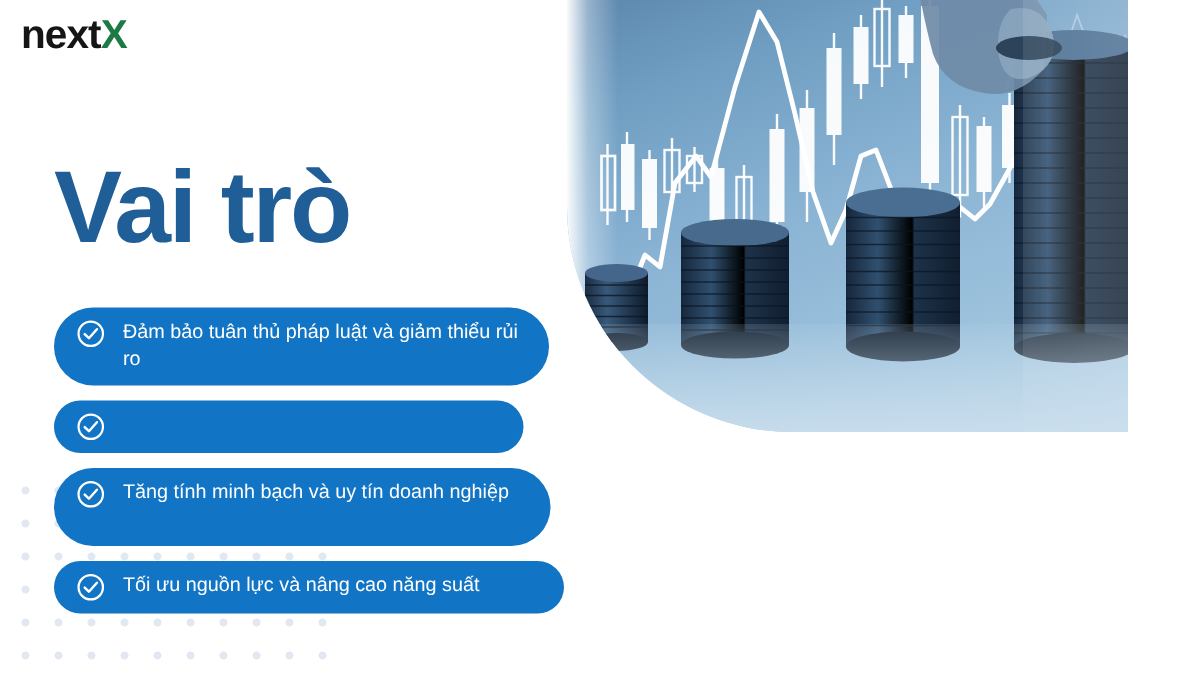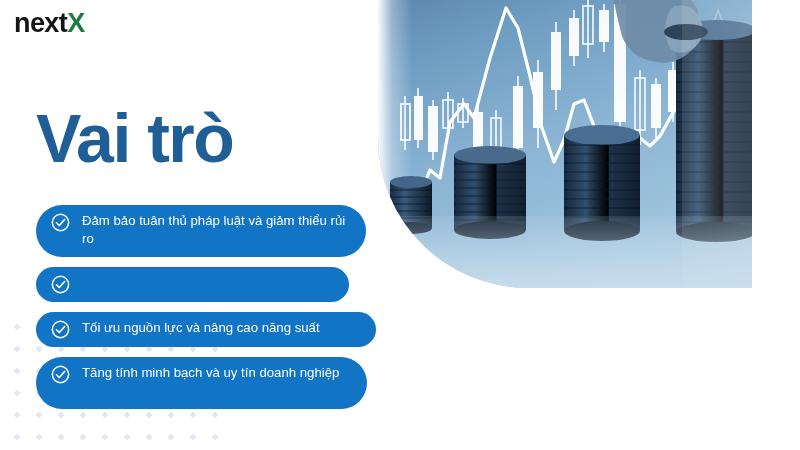--- a/index.html
+++ b/index.html
@@ -217,38 +217,38 @@
 
     <div class="pill w-mid">
       <span class="pill-icon">
         <svg viewBox="0 0 24 24" width="21" height="21" aria-hidden="true">
           <circle cx="12" cy="12" r="9.3" fill="none" stroke="#ffffff" stroke-width="1.7"></circle>
           <path d="M7.4 12.3 L10.6 15.4 L16.7 8.6" fill="none" stroke="#ffffff" stroke-width="1.9" stroke-linecap="round" stroke-linejoin="round"></path>
         </svg>
       </span>
     </div>
 
+    <div class="pill two-line w-alt">
+      <span class="pill-icon">
+        <svg viewBox="0 0 24 24" width="21" height="21" aria-hidden="true">
+          <circle cx="12" cy="12" r="9.3" fill="none" stroke="#ffffff" stroke-width="1.7"></circle>
+          <path d="M7.4 12.3 L10.6 15.4 L16.7 8.6" fill="none" stroke="#ffffff" stroke-width="1.9" stroke-linecap="round" stroke-linejoin="round"></path>
+        </svg>
+      </span>
+      <span class="pill-text">Tăng tính minh bạch và uy tín doanh nghiệp</span>
+    </div>
+
     <div class="pill w-last">
       <span class="pill-icon">
         <svg viewBox="0 0 24 24" width="21" height="21" aria-hidden="true">
           <circle cx="12" cy="12" r="9.3" fill="none" stroke="#ffffff" stroke-width="1.7"></circle>
           <path d="M7.4 12.3 L10.6 15.4 L16.7 8.6" fill="none" stroke="#ffffff" stroke-width="1.9" stroke-linecap="round" stroke-linejoin="round"></path>
         </svg>
       </span>
       <span class="pill-text">Tối ưu nguồn lực và nâng cao năng suất</span>
-    </div>
-
-    <div class="pill two-line w-alt">
-      <span class="pill-icon">
-        <svg viewBox="0 0 24 24" width="21" height="21" aria-hidden="true">
-          <circle cx="12" cy="12" r="9.3" fill="none" stroke="#ffffff" stroke-width="1.7"></circle>
-          <path d="M7.4 12.3 L10.6 15.4 L16.7 8.6" fill="none" stroke="#ffffff" stroke-width="1.9" stroke-linecap="round" stroke-linejoin="round"></path>
-        </svg>
-      </span>
-      <span class="pill-text">Tăng tính minh bạch và uy tín doanh nghiệp</span>
     </div>
 
   </div>
 
   <div class="art-wrap">
     <div class="art"></div>
 
     <svg class="ghost-chart" viewBox="0 0 130 180" preserveAspectRatio="none">
       <polyline points="0,60 16,20 32,58 48,10 64,52 80,24 96,66 112,30 130,70" fill="none" stroke="#ffffff" stroke-width="1.2"></polyline>
       <polyline points="0,110 20,92 40,118 60,86 80,120 100,94 130,112" fill="none" stroke="#ffffff" stroke-width="1"></polyline>

